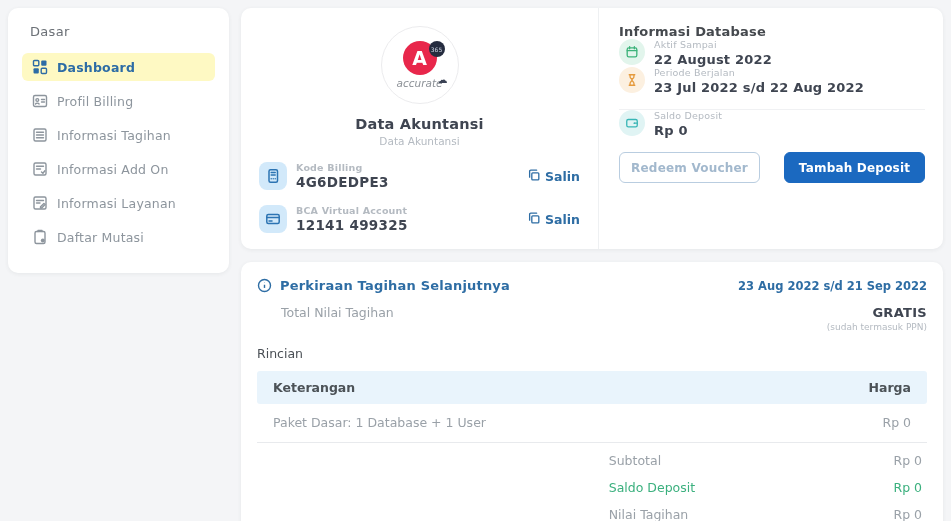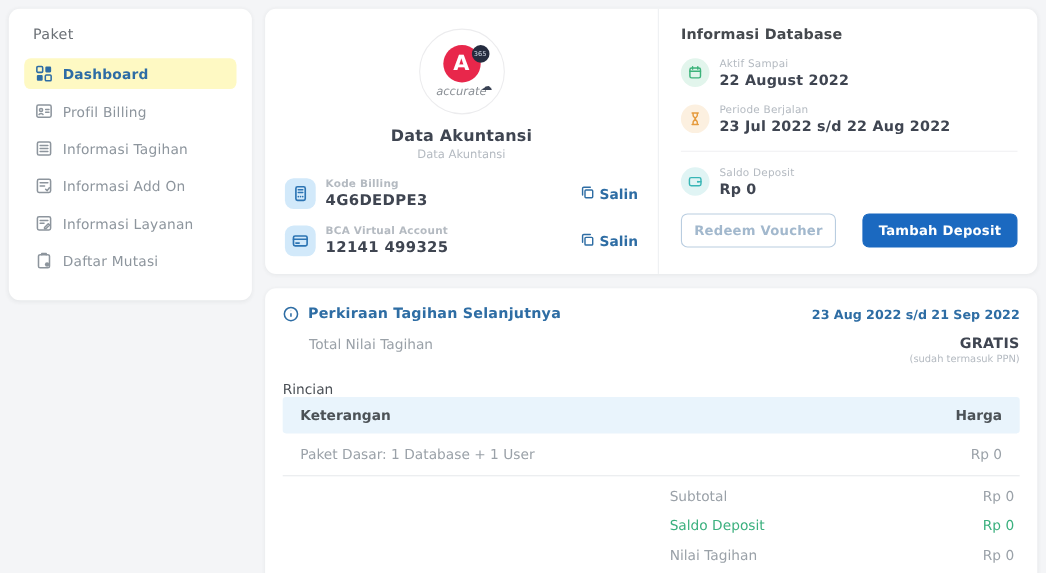--- a/index.html
+++ b/index.html
@@ -64,21 +64,21 @@
   .copy-btn {
     margin-left:auto; display:flex; align-items:center; gap:4px;
     color:#2e6da4; font-size:12.5px; font-weight:600; cursor:pointer; background:none; border:none;
     font-family:inherit;
   }
   .copy-btn svg { width:14px; height:14px; stroke:currentColor; fill:none; stroke-width:1.5; stroke-linecap:round; stroke-linejoin:round; }
 
   
   .dbinfo { flex:1; border-left:1px solid #eef0f2; padding:16px 18px 16px 20px; display:flex; flex-direction:column; }
   .dbinfo-title { font-size:13px; font-weight:600; color:#45494e; letter-spacing:.2px; }
-  .info-row { display:flex; align-items:flex-start; margin-top:14px; }
+  .info-row { display:flex; align-items:flex-start; }
   .info-ic {
     width:26px; height:26px; border-radius:50%;
     display:flex; align-items:center; justify-content:center; flex-shrink:0;
   }
   .info-ic svg { width:14px; height:14px; stroke:currentColor; fill:none; stroke-width:1.5; stroke-linecap:round; stroke-linejoin:round; }
   .ic-green  { background:#e2f5ec; color:#3cb37a; }
   .ic-orange { background:#fcf0e0; color:#e59a3c; }
   .ic-teal   { background:#e0f4f4; color:#38b6b6; }
   .info-txt { margin-left:9px; }
   .info-label { font-size:9.5px; color:#b4bac1; letter-spacing:.2px; }
@@ -97,39 +97,39 @@
   .bill-title { font-size:13px; font-weight:700; letter-spacing:.2px; }
   .bill-period { margin-left:auto; font-size:11.5px; color:#2e6da4; font-weight:600; }
   .bill-total-row { display:flex; align-items:flex-start; margin-top:12px; }
   .bill-total-label { font-size:12.5px; color:#9aa1a8; margin-left:24px; }
   .bill-total-right { margin-left:auto; text-align:right; }
   .bill-total-value { font-size:13px; font-weight:700; color:#3f4551; letter-spacing:.3px; }
   .bill-total-note { font-size:9px; color:#b4bac1; margin-top:2px; }
   .rincian { font-size:12.5px; color:#4a4f55; margin-top:14px; }
   .tbl-head {
     display:flex; justify-content:space-between; align-items:center;
-    background:#e9f4fc; border-radius:3px; padding:9px 16px; 
+    background:#e9f4fc; border-radius:3px; padding:9px 16px; margin-top:10px;
     font-size:12.5px; font-weight:600; color:#4c5257;
   }
   .tbl-row {
     display:flex; justify-content:space-between; align-items:center;
     padding:11px 16px 12px; font-size:12.5px; color:#9aa1a8;
     border-bottom:1px solid #e8eaed;
   }
   .summary { margin-left:52.5%; margin-top:4px; padding-right:5px; }
   .sum-row { display:flex; justify-content:space-between; padding:6px 0; font-size:12.5px; color:#9aa1a8; }
   .sum-row.green { color:#3bb07e; }
 </style>
 </head>
 <body>
 
 <div class="page">
 
   <aside class="sidebar card">
-    <div class="sidebar-title">Paket</div>
+    <div class="sidebar-title">Dasar</div>
 
     <div class="side-item active">
       <span class="icn">
           <svg viewBox="0 0 16 16">
             <rect x="1.5" y="1.5" width="5.3" height="5.3" rx="1"></rect>
             <rect x="9.2" y="1.5" width="5.3" height="5.3" rx="1" fill="currentColor" stroke="none"></rect>
             <rect x="1.5" y="9.2" width="5.3" height="5.3" rx="1" fill="currentColor" stroke="none"></rect>
             <rect x="9.2" y="9.2" width="5.3" height="5.3" rx="1"></rect>
           </svg>
         </span>

